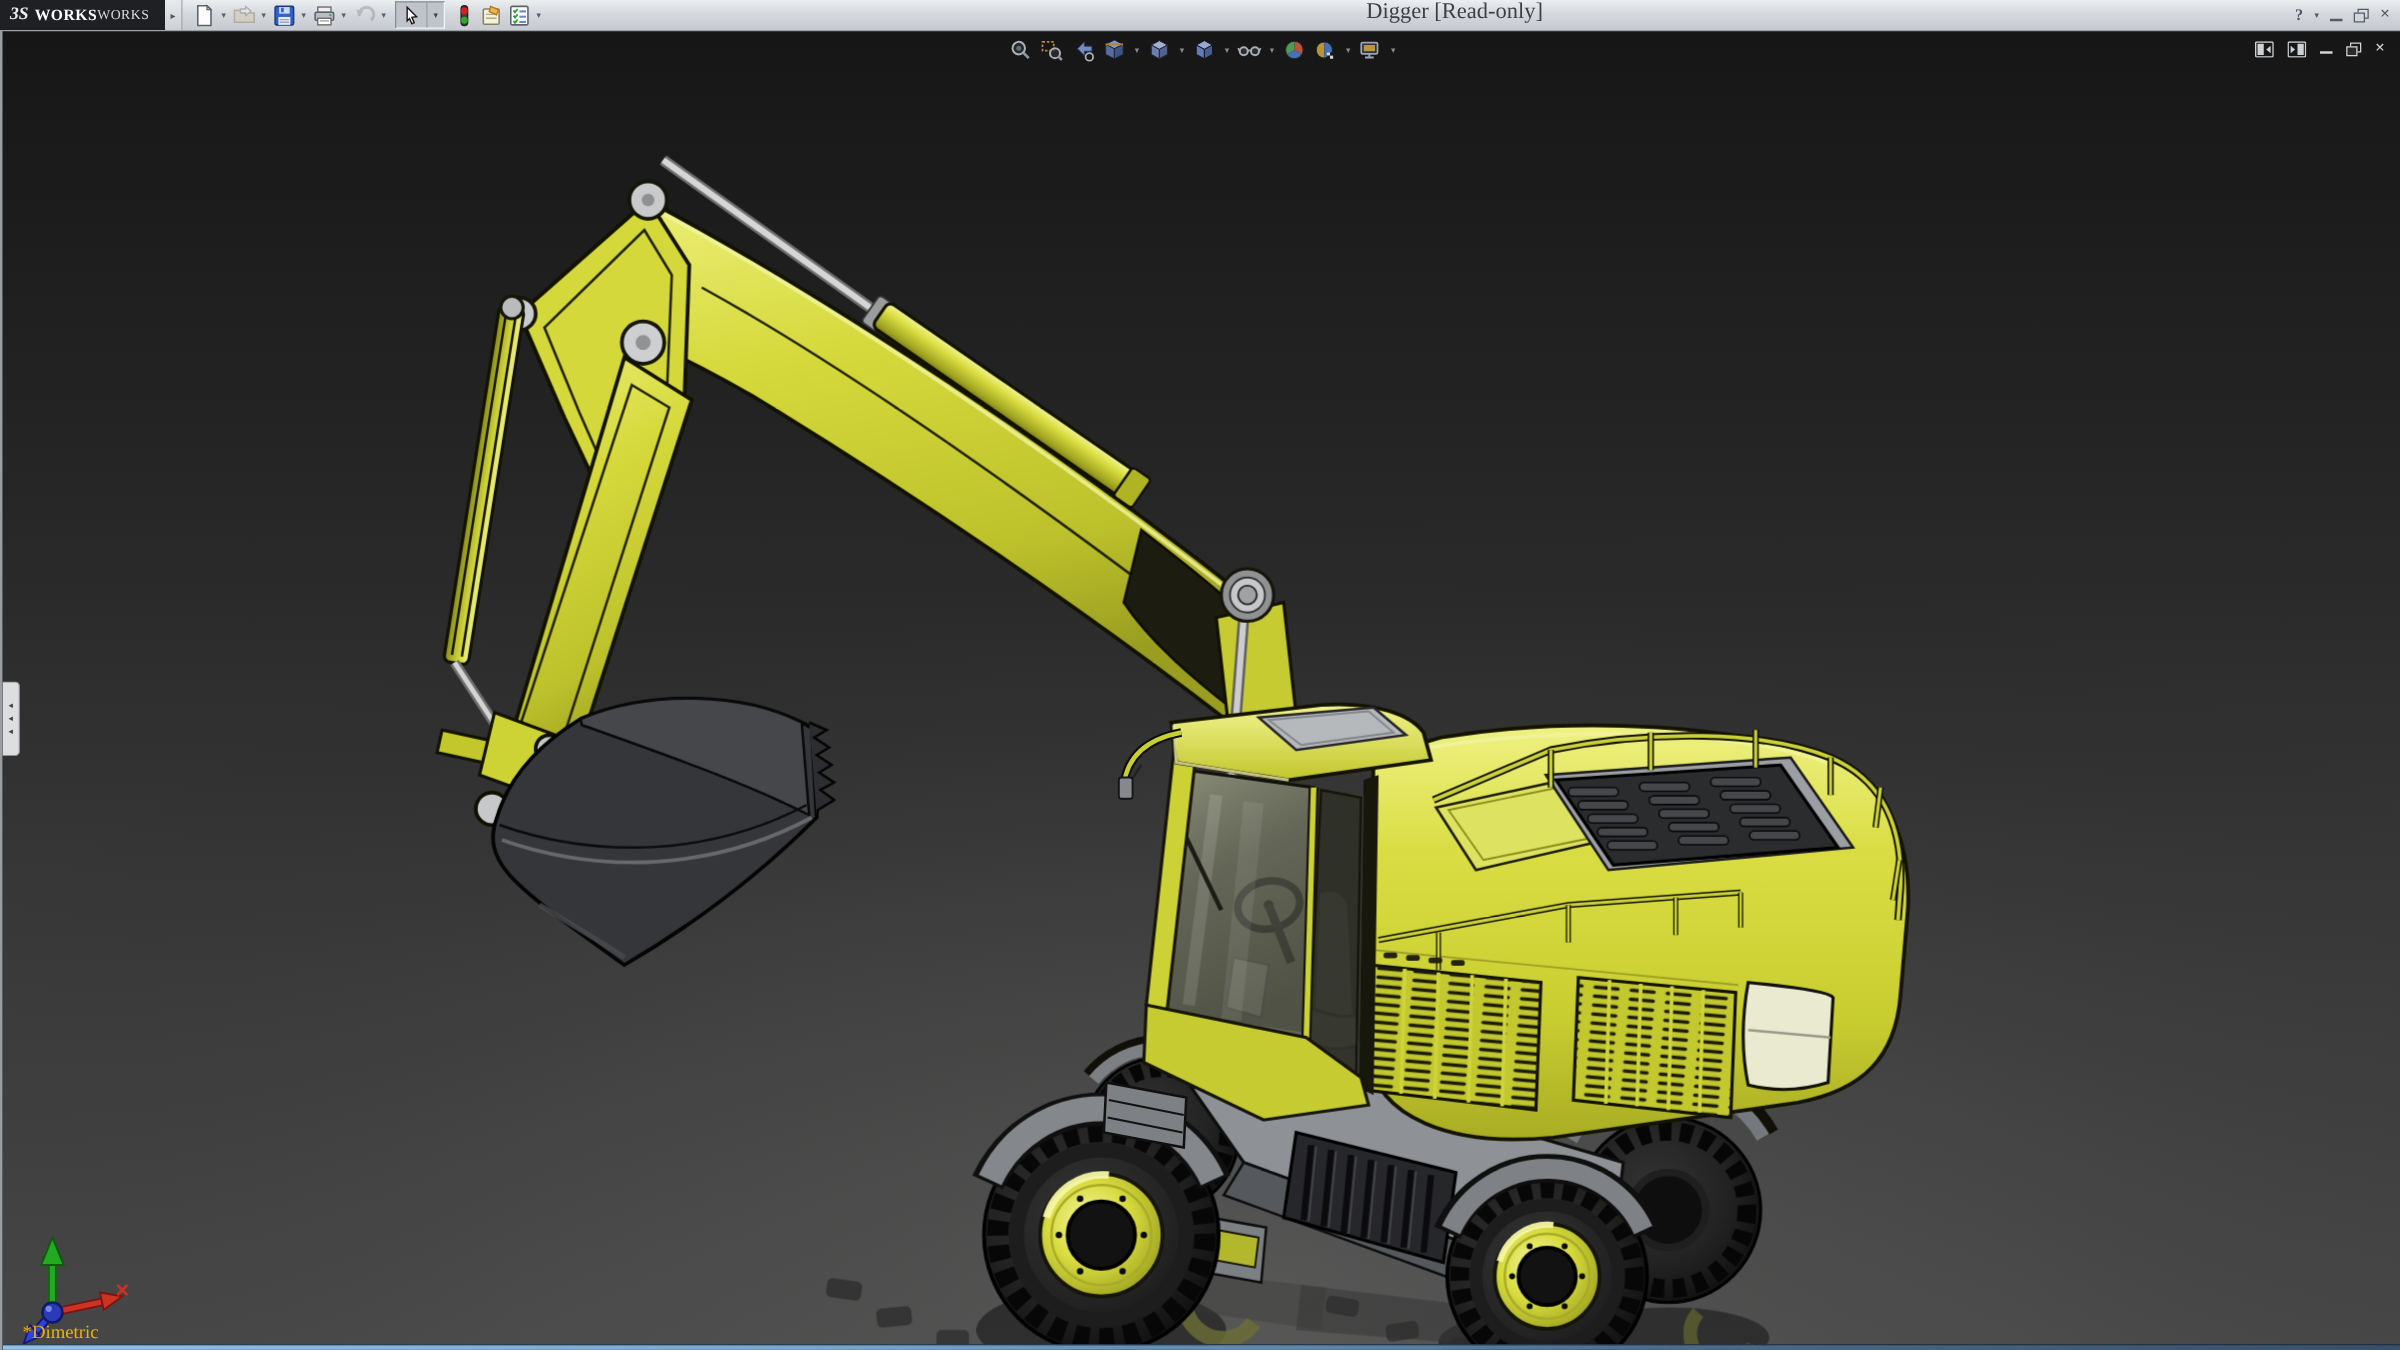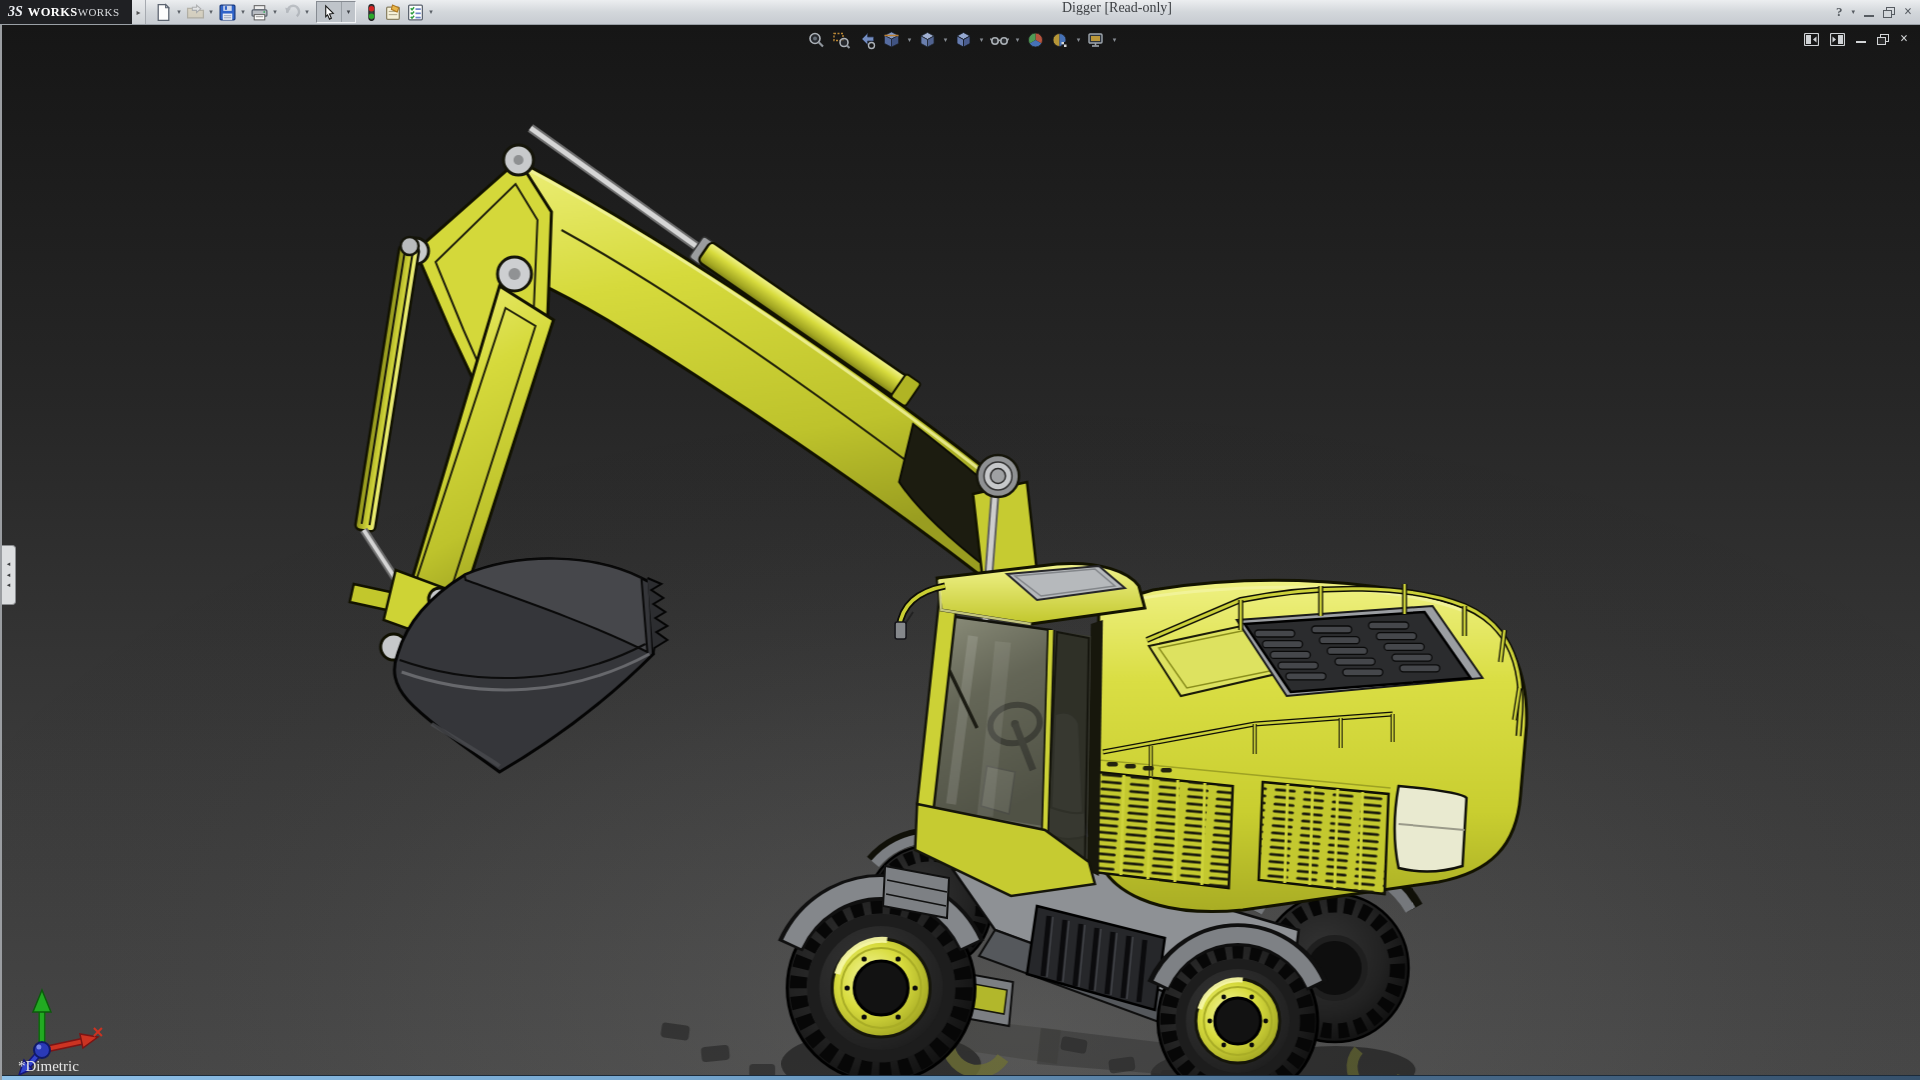--- a/index.html
+++ b/index.html
@@ -22,22 +22,22 @@
   .tb-btn{width:22px;height:22px;display:flex;align-items:center;justify-content:center;cursor:pointer;}
   .tb-dd{width:10px;height:22px;display:flex;align-items:center;justify-content:center;
     font-size:7px;color:#5a5f66;cursor:pointer;}
   .tb-sep{width:4px;}
   .disabled{opacity:.45;}
   .sel-wrap{display:flex;align-items:stretch;height:22px;background:#bfc4ca;
     border:1px solid #868b92;border-bottom-color:#f2f3f5;border-right-color:#f2f3f5;box-sizing:border-box;}
   .sel-btn{width:24px;display:flex;align-items:center;justify-content:center;cursor:pointer;}
   .sel-dd{width:13px;display:flex;align-items:center;justify-content:center;font-size:7px;color:#3f4348;
     border-left:1px solid #9aa0a6;cursor:pointer;}
-  .title-text{position:absolute;left:1062px;top:0;height:16px;display:flex;align-items:center;
-    font-size:14px;color:#3c3f43;}
+  .title-text{position:absolute;left:1093px;top:0;height:16px;display:flex;align-items:center;
+    font-size:18px;color:#3c3f43;}
   .win-ctl{position:absolute;right:8px;top:0;height:24px;display:flex;align-items:center;gap:9px;color:#565b61;}
   .help-q{font-size:13px;font-weight:bold;cursor:pointer;}
   .help-dd{font-size:7px;cursor:pointer;}
   .ico-min{width:10px;height:2px;background:currentColor;cursor:pointer;margin-top:8px;}
   .ico-restore{position:relative;width:12px;height:11px;cursor:pointer;}
   .ico-restore::before{content:"";position:absolute;right:0;top:0;width:7px;height:6px;border:1px solid currentColor;}
   .ico-restore::after{content:"";position:absolute;left:0;bottom:0;width:7px;height:6px;border:1px solid currentColor;background:#d3d7db;}
   .ico-close{font-size:14px;font-weight:bold;cursor:pointer;line-height:1;}
 
   
@@ -56,21 +56,21 @@
   .vp-ctl .ico-min{margin-top:6px;}
   .vp-ctl .ico-restore::after{background:#2a2a2a;}
   .pane-btn{cursor:pointer;display:flex;}
 
   
   .left-tab{position:absolute;left:0;top:521px;width:13px;height:58px;background:#dcdee0;
     border:1px solid #8b8d90;border-left:none;border-radius:0 4px 4px 0;
     display:flex;flex-direction:column;align-items:center;justify-content:center;
     color:#3c3e40;font-size:7px;line-height:1.5;cursor:pointer;z-index:5;}
 
-  .view-label{position:absolute;left:16px;top:1034px;font-size:15px;color:#e5e5e5;z-index:4;}
+  .view-label{position:absolute;left:16px;top:1034px;font-size:15px;color:#eab308;z-index:4;}
 
   .taskline{position:absolute;left:0;bottom:0;width:100%;height:4px;z-index:6;
     background:linear-gradient(90deg,#8fc1e9 0%,#74a6cf 35%,#4a6d8e 70%,#35506b 100%);
     border-top:1px solid #1c2b3a;}
 </style>
 </head>
 <body>
 
 <div class="stage">
 

